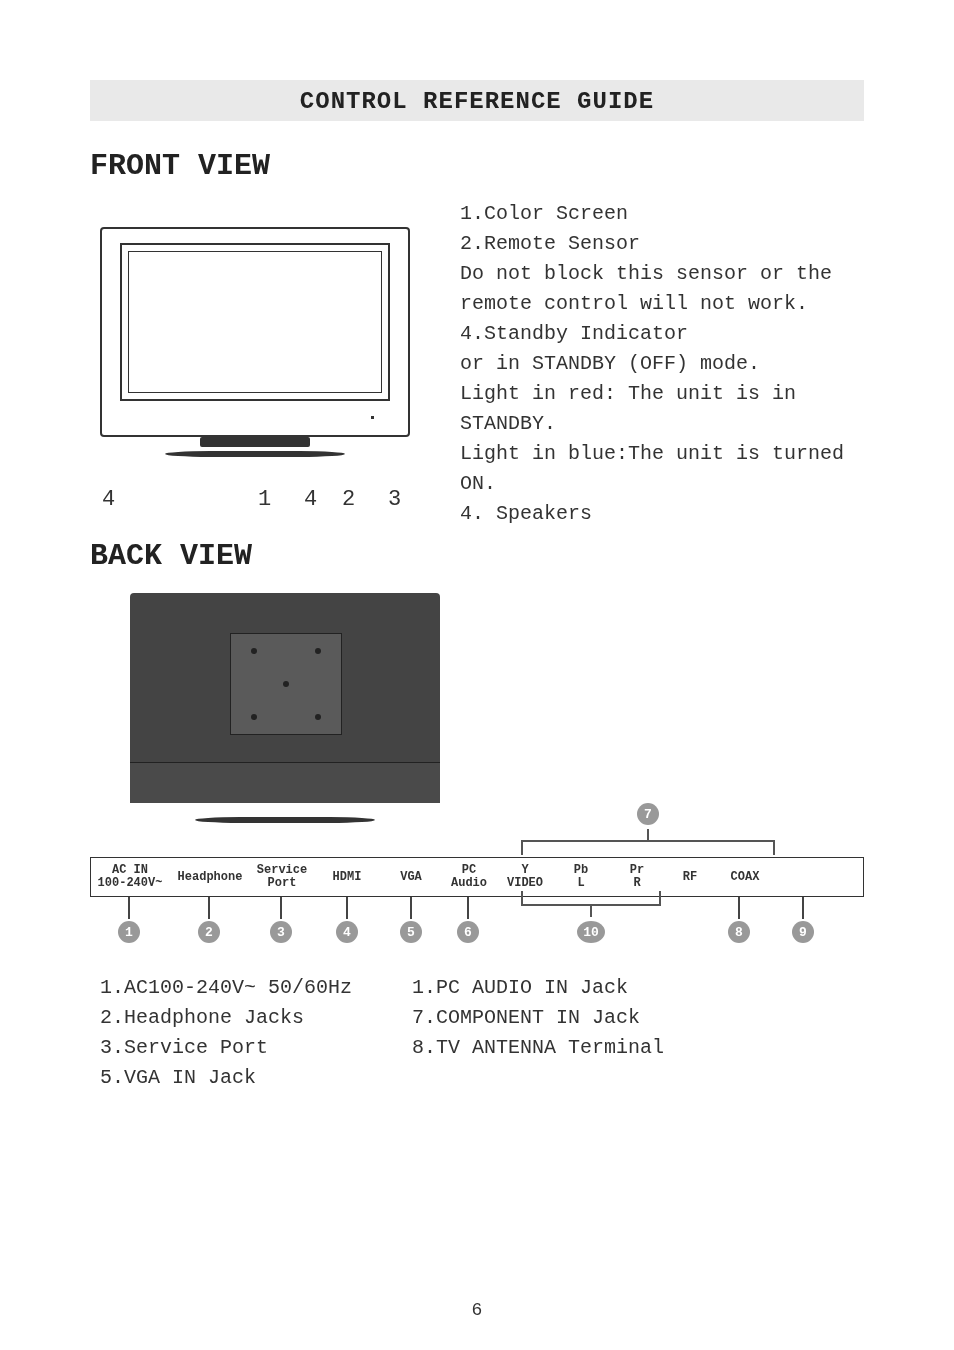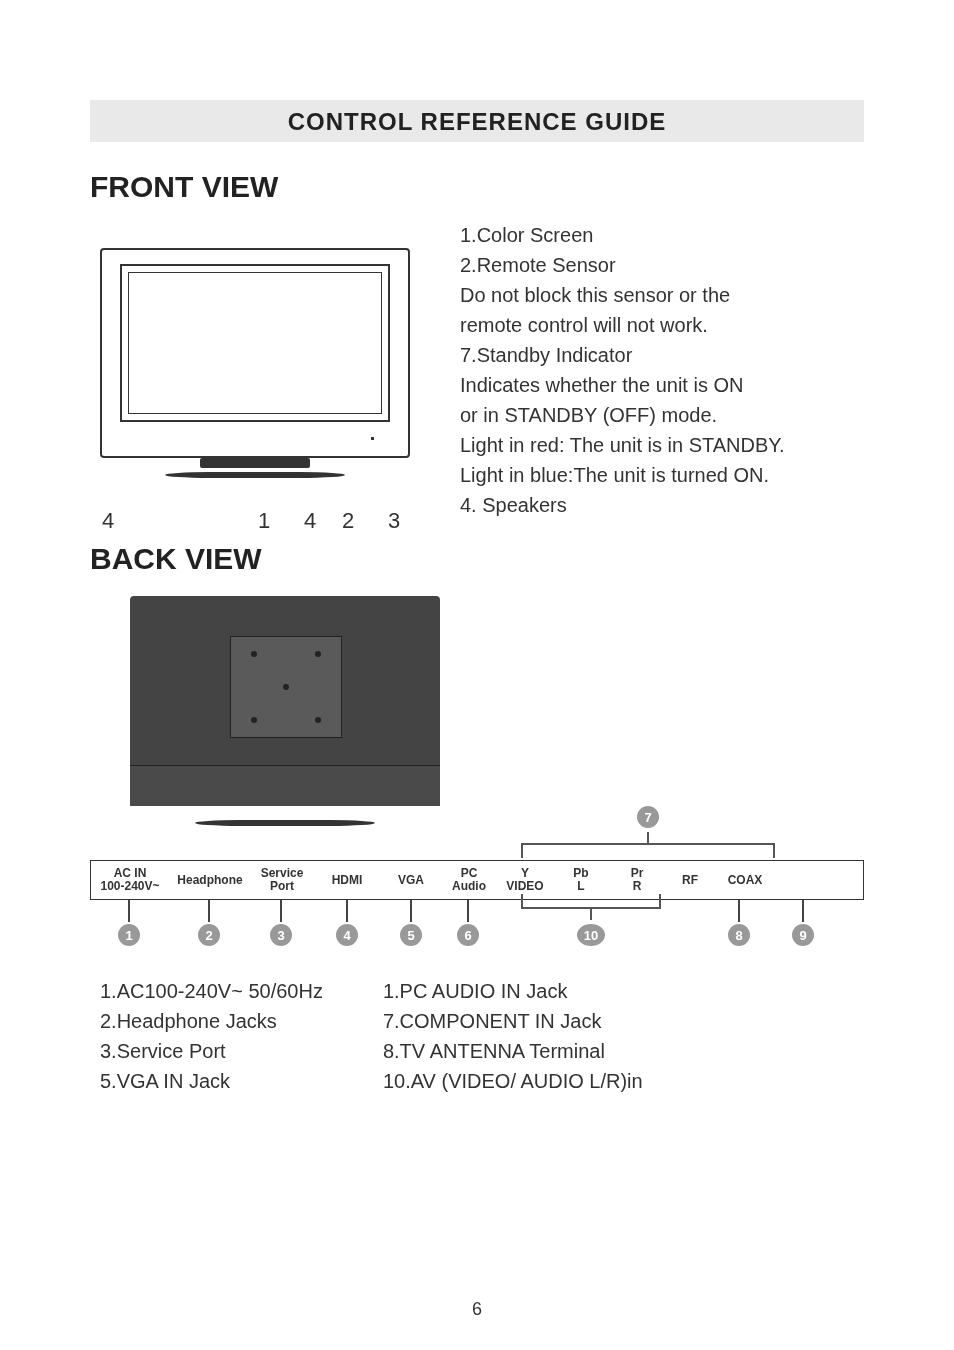--- a/index.html
+++ b/index.html
@@ -6,22 +6,23 @@
     margin: 0;
     padding: 0;
     background: #fff;
     font-family: Arial, Helvetica, sans-serif;
     color: #333;
   }
   .page {
     width: 954px;
     height: 1350px;
     box-sizing: border-box;
-    padding: 100px 90px 40px 90px;
-    position: relative;
+    padding: 80px 90px 40px 90px;
+    position: relative;
+    font-family: Liberation Mono, monospace;
   }
   .title-bar {
     background: #e9e9e9;
     text-align: center;
     font-weight: 700;
     font-size: 24px;
     letter-spacing: 1px;
     padding: 8px 0 6px 0;
     color: #222;
     margin-bottom: 28px;
@@ -247,30 +248,29 @@
         <span class="callout-num" style="left:252px">2</span>
         <span class="callout-num" style="left:298px">3</span>
       </div>
     </div>
 
     <div class="front-text">
       <div>1.Color Screen</div>
       <div>2.Remote Sensor</div>
       <div>Do not block this sensor or the</div>
       <div>remote control will not work.</div>
-      <div>7.Standby Indicator</div>
-      <div>Indicates whether the unit is ON</div>
+      <div>4.Standby Indicator</div>
       <div>or in STANDBY (OFF) mode.</div>
       <div>Light in red: The unit is in STANDBY.</div>
       <div>Light in blue:The unit is turned ON.</div>
       <div>4. Speakers</div>
     </div>
   </div>
 
-  <h2 class="section" style="margin-top:18px">BACK VIEW</h2>
+  <h2 class="section" style="margin-top:10px">BACK VIEW</h2>
 
   <div class="back-wrap">
     <div class="back-figure">
       <div class="tv-back">
         <div class="tv-back-panel">
           <span class="vesa" style="left:20px;top:14px"></span>
           <span class="vesa" style="right:20px;top:14px"></span>
           <span class="vesa" style="left:20px;bottom:14px"></span>
           <span class="vesa" style="right:20px;bottom:14px"></span>
           <span class="vesa" style="left:52px;top:47px"></span>
@@ -356,19 +356,18 @@
       <div>
         <div>1.AC100-240V~ 50/60Hz</div>
         <div>2.Headphone Jacks</div>
         <div>3.Service Port</div>
         <div>5.VGA IN Jack</div>
       </div>
       <div>
         <div>1.PC AUDIO IN Jack</div>
         <div>7.COMPONENT IN Jack</div>
         <div>8.TV ANTENNA Terminal</div>
-        <div>10.AV (VIDEO/  AUDIO L/R)in</div>
       </div>
     </div>
   </div>
 
   <div class="page-num">6</div>
 </div>
 
 </body></html>

